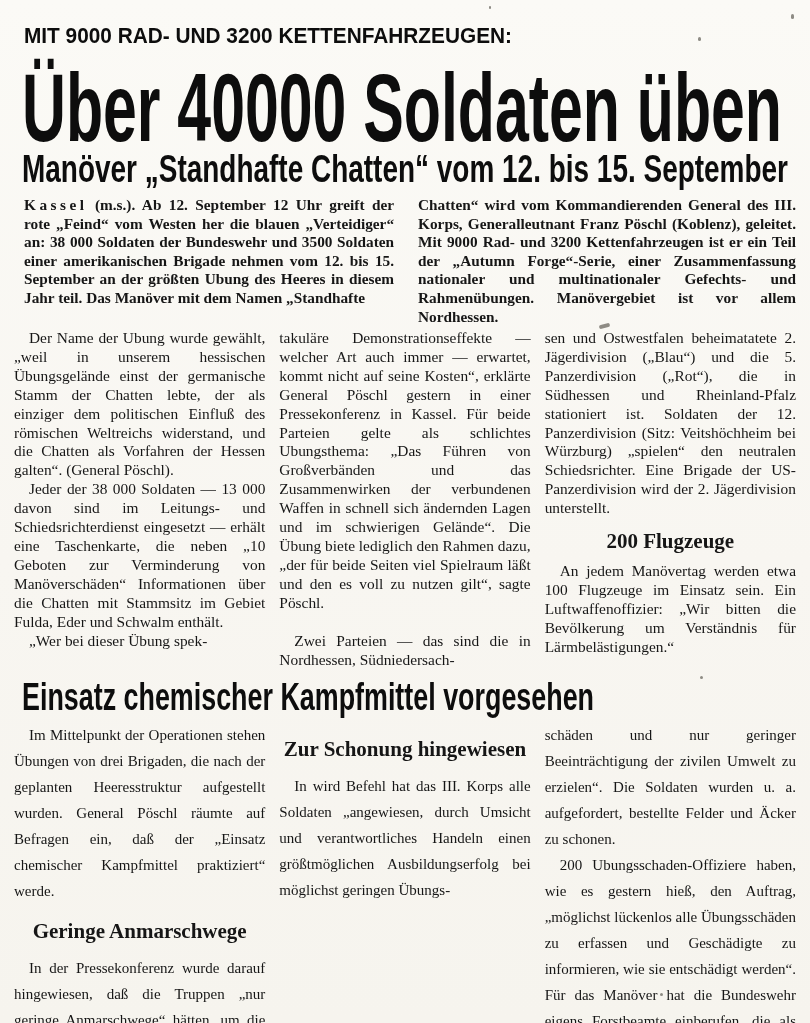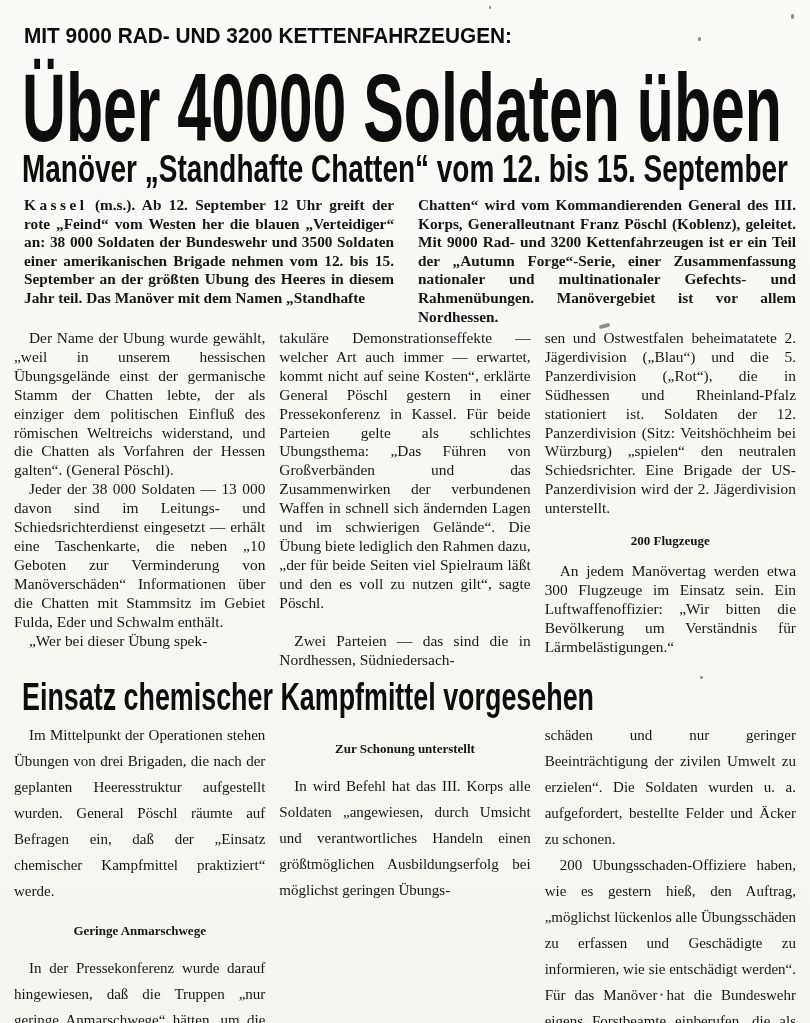--- a/index.html
+++ b/index.html
@@ -46,21 +46,21 @@
   .cols .col { flex: 1 1 0; min-width: 0; }
   .body-mid { top: 329px; font-size: 15.4px; line-height: 18.9px; }
   .body-bot { top: 722px; font-size: 15px;  line-height: 26px; }
 
   p { margin: 0; }
   .indent { text-indent: 15px; }
   .gap-top { margin-top: 19px; }
   .col-subhead {
     text-align: center;
     font-weight: bold;
-    font-size: 13px;
+    font-size: 21px;
     margin: 14px 0 11px 0;
     text-indent: 0;
   }
   .speck, .smudge { position: absolute; background: #6a675f; border-radius: 2px; }
   .smudge { opacity: .75; }
 </style>
 </head>
 <body>
 
 <div class="page">
@@ -88,36 +88,36 @@
       <p class="indent">Jeder der 38 000 Soldaten — 13 000 davon sind im Leitungs- und Schiedsrichterdienst eingesetzt — erhält eine Taschenkarte, die neben „10 Geboten zur Verminderung von Manöverschäden“ Informationen über die Chatten mit Stammsitz im Gebiet Fulda, Eder und Schwalm enthält.</p>
       <p class="indent">„Wer bei dieser Übung spek-</p>
     </div>
     <div class="col">
       <p>takuläre Demonstrationseffekte — welcher Art auch immer — erwartet, kommt nicht auf seine Kosten“, erklärte General Pöschl gestern in einer Pressekonferenz in Kassel. Für beide Parteien gelte als schlichtes Ubungsthema: „Das Führen von Großverbänden und das Zusammenwirken der verbundenen Waffen in schnell sich ändernden Lagen und im schwierigen Gelände“. Die Übung biete lediglich den Rahmen dazu, „der für beide Seiten viel Spielraum läßt und den es voll zu nutzen gilt“, sagte Pöschl.</p>
       <p class="indent gap-top">Zwei Parteien — das sind die in Nordhessen, Südniedersach-</p>
     </div>
     <div class="col">
       <p>sen und Ostwestfalen beheimatatete 2. Jägerdivision („Blau“) und die 5. Panzerdivision („Rot“), die in Südhessen und Rheinland-Pfalz stationiert ist. Soldaten der 12. Panzerdivision (Sitz: Veitshöchheim bei Würzburg) „spielen“ den neutralen Schiedsrichter. Eine Brigade der US-Panzerdivision wird der 2. Jägerdivision unterstellt.</p>
       <p class="col-subhead">200 Flugzeuge</p>
-      <p class="indent">An jedem Manövertag werden etwa 300 Flugzeuge im Einsatz sein. Ein Luftwaffenoffizier: „Wir bitten die Bevölkerung um Verständnis für Lärmbelästigungen.“</p>
+      <p class="indent">An jedem Manövertag werden etwa 100 Flugzeuge im Einsatz sein. Ein Luftwaffenoffizier: „Wir bitten die Bevölkerung um Verständnis für Lärmbelästigungen.“</p>
     </div>
   </div>
 
   <svg class="s2head-svg" width="585" height="50">
     <text x="0" y="37" font-size="38" textLength="572" lengthAdjust="spacingAndGlyphs">Einsatz chemischer Kampfmittel vorgesehen</text>
   </svg>
 
   <div class="cols body-bot">
     <div class="col">
       <p class="indent">Im Mittelpunkt der Operationen stehen Übungen von drei Brigaden, die nach der geplanten Heeresstruktur aufgestellt wurden. General Pöschl räumte auf Befragen ein, daß der „Einsatz chemischer Kampfmittel praktiziert“ werde.</p>
       <p class="col-subhead">Geringe Anmarschwege</p>
       <p class="indent">In der Pressekonferenz wurde darauf hingewiesen, daß die Truppen „nur geringe Anmarschwege“ hätten, um die Manöverkosten möglichst gering zu halten. Alle Kettenfahr-</p>
     </div>
     <div class="col">
-      <p class="col-subhead">Zur Schonung unterstellt</p>
+      <p class="col-subhead">Zur Schonung hingewiesen</p>
       <p class="indent">In wird Befehl hat das III. Korps alle Soldaten „angewiesen, durch Umsicht und verantwortliches Handeln einen größtmöglichen Ausbildungserfolg bei möglichst geringen Übungs-</p>
     </div>
     <div class="col">
       <p>schäden und nur geringer Beeinträchtigung der zivilen Umwelt zu erzielen“. Die Soldaten wurden u. a. aufgefordert, bestellte Felder und Äcker zu schonen.</p>
       <p class="indent">200 Ubungsschaden-Offiziere haben, wie es gestern hieß, den Auftrag, „möglichst lückenlos alle Übungsschäden zu erfassen und Geschädigte zu informieren, wie sie entschädigt werden“. Für das Manöver hat die Bundeswehr eigens Forstbeamte einberufen, die als Reserveoffiziere ständig Kontakt mit der Land- und Forstwirtschaft halten sollen.</p>
     </div>
   </div>
 
   <div class="smudge" style="left:599px; top:324px; width:11px; height:4px; transform:rotate(-14deg);"></div>
   <div class="smudge" style="left:698px; top:37px; width:3px; height:4px;"></div>

